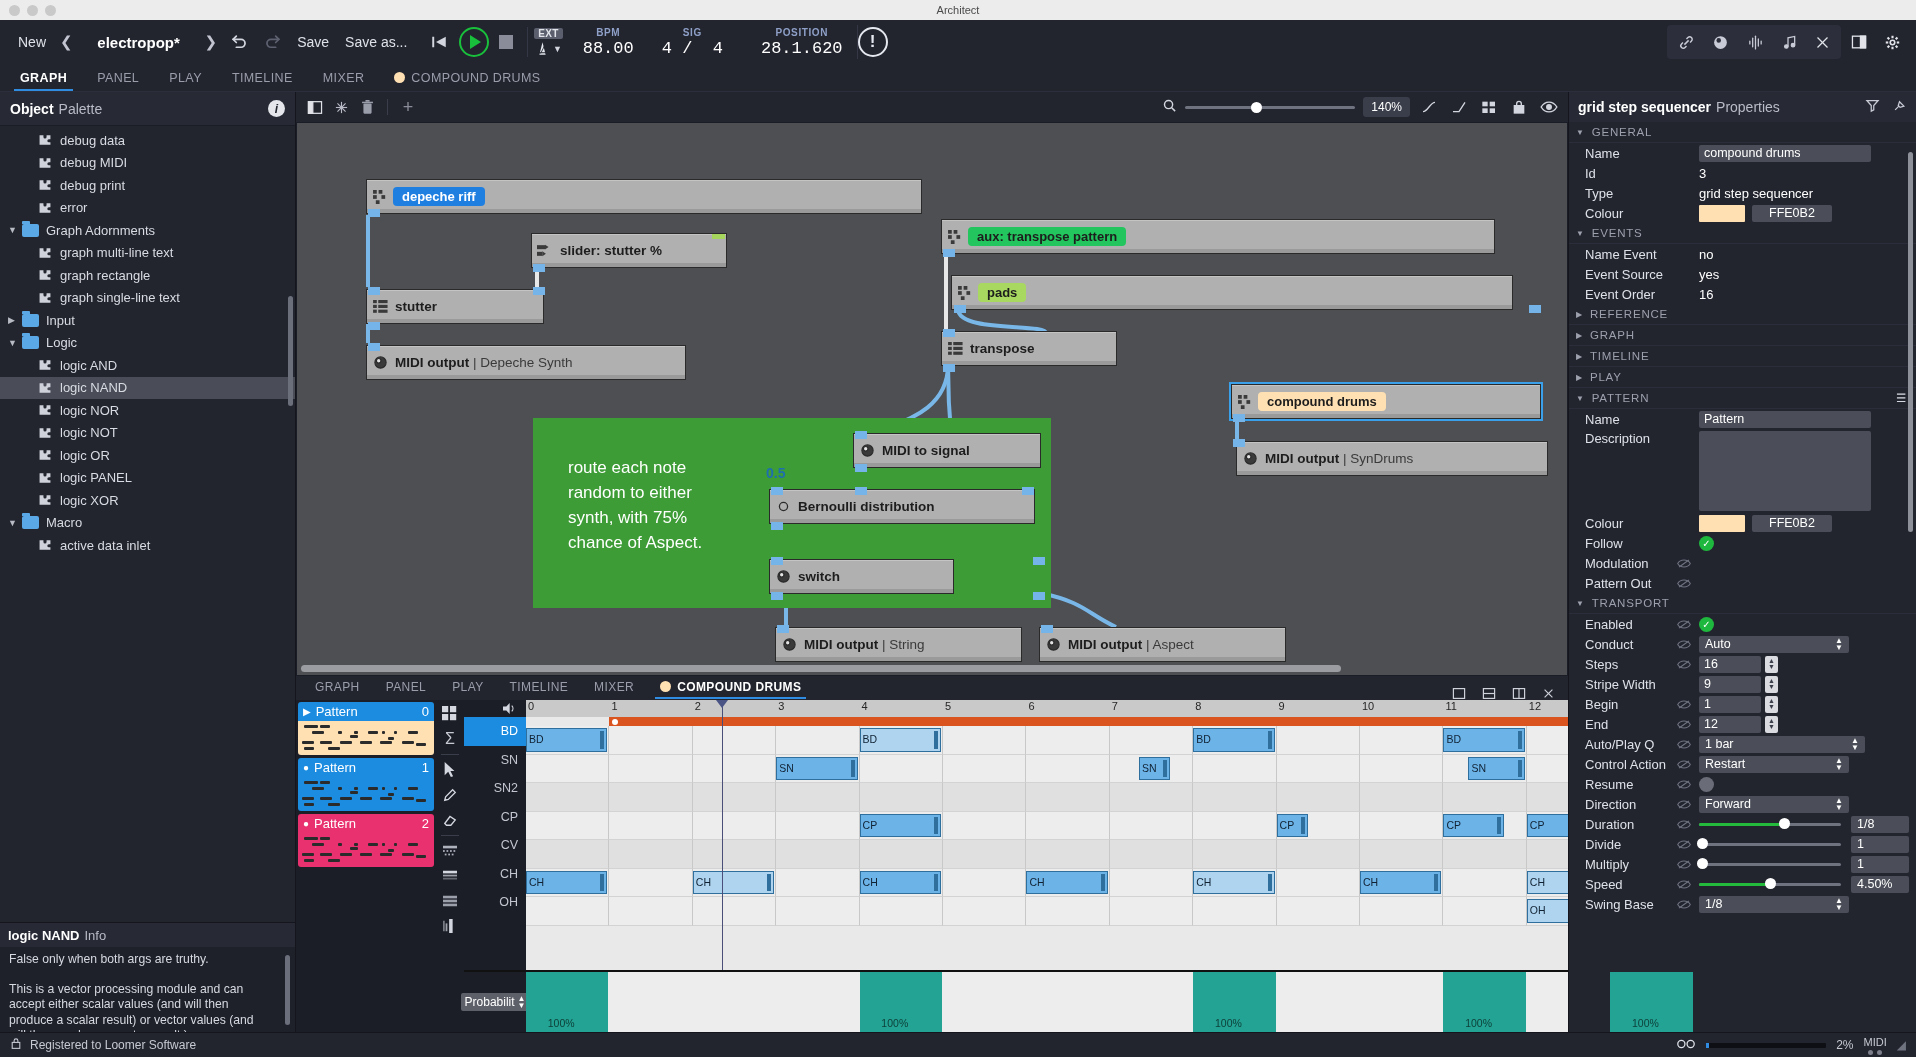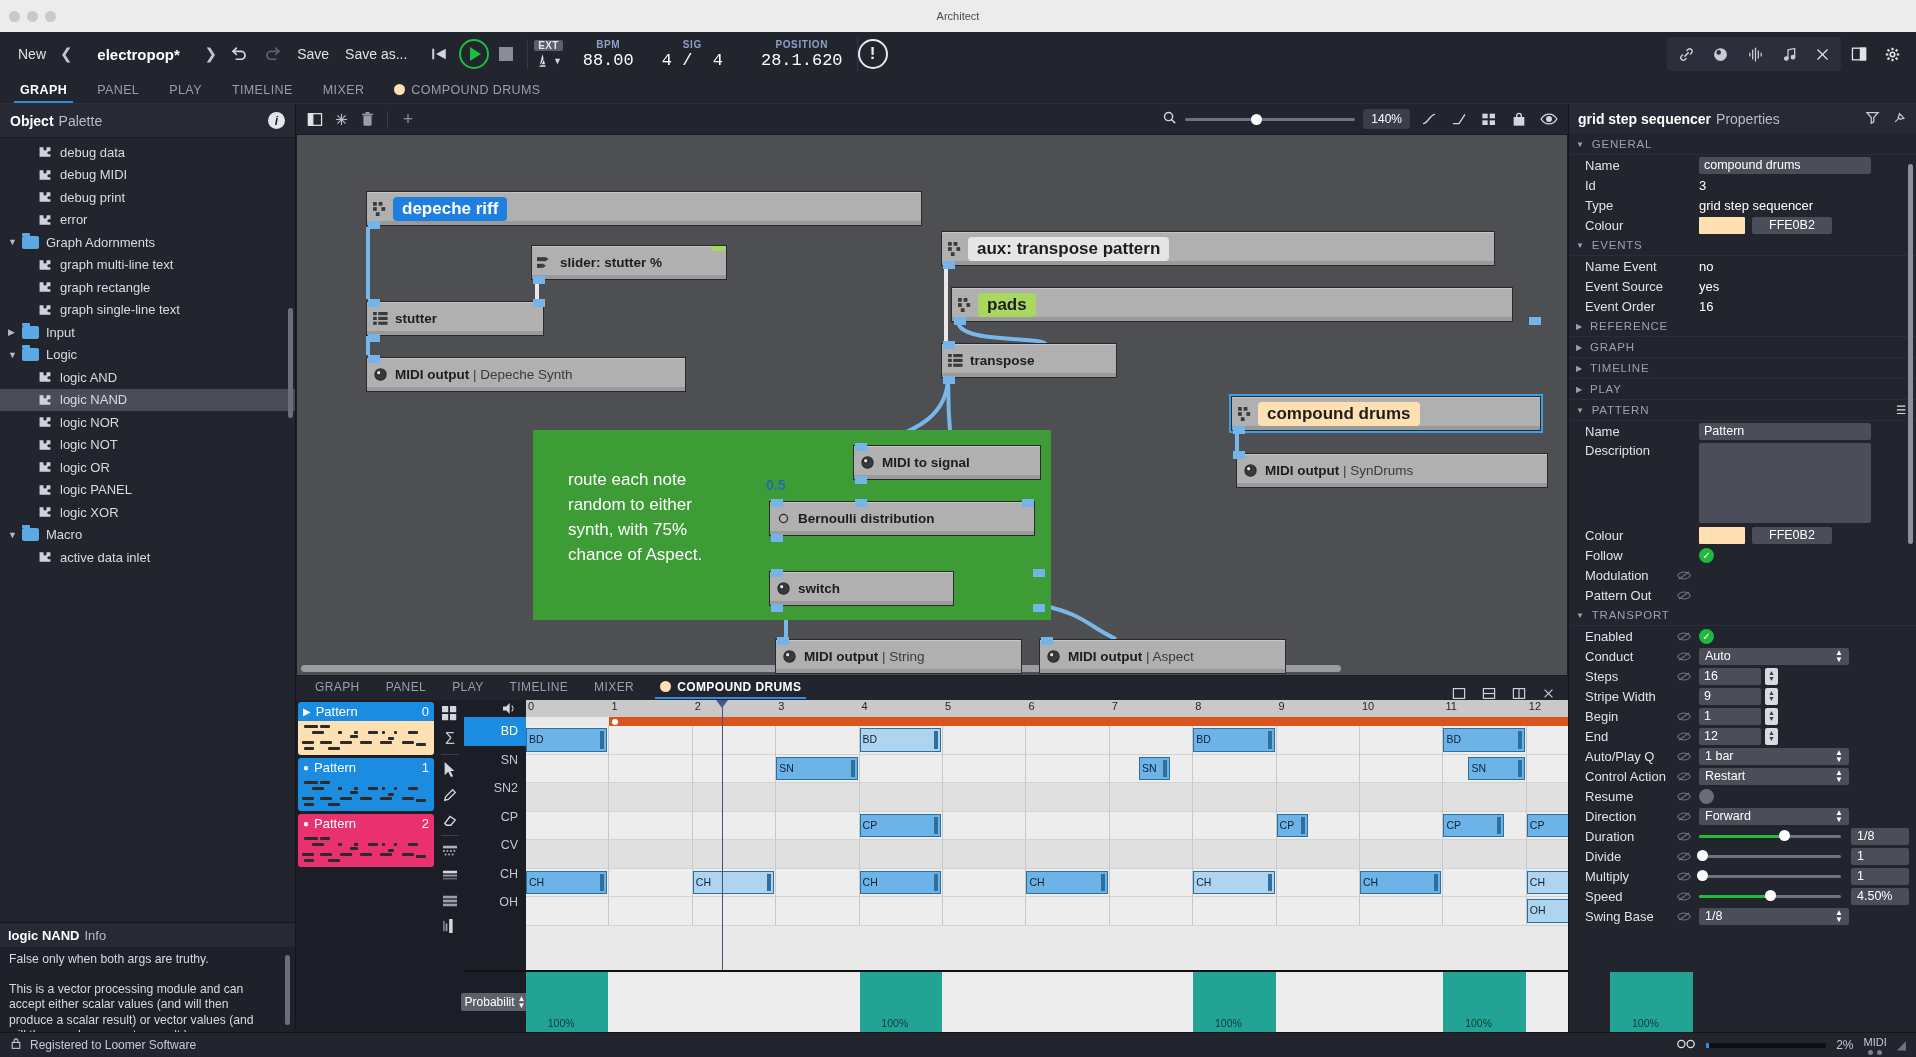--- a/index.html
+++ b/index.html
@@ -1,21 +1,21 @@
 <!DOCTYPE html>
 <html><head>
 <meta charset="utf-8">
 <style>
   * { box-sizing: border-box; margin:0; padding:0; }
   html,body { width:1916px; height:1057px; overflow:hidden; background:#22242e;
     font-family:"Liberation Sans", sans-serif; color:#e8e9ee; }
   .app { position:relative; width:1916px; height:1057px; display:flex; flex-direction:column; }
 
   
-  .titlebar { height:32px; background:#ececec; display:flex; align-items:center; position:relative; flex:none;}
+  .titlebar { height:20px; background:#ececec; display:flex; align-items:center; position:relative; flex:none;}
   .tl-dots { display:flex; gap:7px; margin-left:9px; }
   .tl-dot { width:11px; height:11px; border-radius:50%; background:#c9c9c9; }
   .tl-title { position:absolute; left:0; right:0; text-align:center; font-size:11px; color:#4a4a4a; }
 
   
   .toolbar { height:44px; background:#22242e; display:flex; align-items:center; flex:none; position:relative; }
   .tb-item { font-size:14px; color:#dfe1e8; padding:0 8px; white-space:nowrap; }
   .tb-chev { color:#c3c6d0; font-size:15px; padding:0 6px; }
   .proj-name { font-size:15px; font-weight:bold; color:#ffffff; min-width:120px; text-align:center; }
   .icon-btn { display:inline-flex; align-items:center; justify-content:center; color:#c9ccd6; padding:0 7px; height:30px;}
@@ -73,21 +73,21 @@
   .gsep { width:1px;height:16px;background:#3a3d4a;margin:0 5px;}
   .zoomwrap { margin-left:auto; display:flex; align-items:center; gap:8px; }
   .zslider { width:170px; height:3px; background:#6f7380; border-radius:2px; position:relative; }
   .zknob { position:absolute; top:-4px; left:66px; width:11px;height:11px;border-radius:50%;background:#fff;}
   .zoomval { background:#3a3d4a; color:#fff; font-size:12px; padding:3px 8px; border-radius:3px; }
 
   .canvas { flex:1; background:#4d4f53; position:relative; overflow:hidden; margin:0 0 0 0; border:1px solid #1b1d26;}
   .node { position:absolute; background:#b0b0b0; border:1px solid #2a2a2a; display:flex; align-items:center;
           font-size:13.5px; color:#1d1d1d; box-shadow:inset 0 -4px 0 #9a9a9a, inset 0 1px 0 #c4c4c4;}
   .node .nlabel { padding:0 2px; font-weight:bold; }
-  .node .chip { border-radius:4px; padding:2px 9px; font-weight:bold; font-size:17px; }
+  .node .chip { border-radius:4px; padding:2px 9px; font-weight:bold; font-size:13px; }
   .nicon { width:26px; display:flex;align-items:center;justify-content:center;flex:none;}
   .port { position:absolute; width:12px; height:8px; background:#74b4e8; }
   .node.sel { outline:2px solid #3aa0ea; outline-offset:0px; }
   .greenbox { position:absolute; background:#3d9c35; }
   .gtext { position:absolute; color:#fff; font-size:17px; line-height:25px; }
   .numlabel { position:absolute; color:#1f6fae; font-size:14px; font-weight:bold;}
   .hscroll { position:absolute; left:4px; bottom:3px; height:7px; background:#9a9ca2; border-radius:4px;}
 
   
   .seqpanel { height:356px; background:#22242e; display:flex; flex-direction:column; flex:none; }
@@ -626,21 +626,21 @@
           <div class="node" style="left: 644px; top: 96px; width: 554px; height: 35px;">
             <span class="nicon">
               <svg width="15" height="14" viewBox="0 0 16 15" fill="#3a3a3a">
                 <rect x="0" y="0" width="4" height="4"></rect>
                 <rect x="6" y="0" width="4" height="4"></rect>
                 <rect x="0" y="5.5" width="4" height="4"></rect>
                 <rect x="9" y="5.5" width="4" height="4"></rect>
                 <rect x="3" y="11" width="4" height="4"></rect>
               </svg>
             </span>
-            <span class="chip" style="background:#e5e5e5;color:#1d1d1d">aux: transpose pattern</span>
+            <span class="chip" style="background:#22c55e;color:#1d1d1d">aux: transpose pattern</span>
           </div>
           <div class="node" style="left: 654px; top: 152px; width: 562px; height: 35px;">
             <span class="nicon">
               <svg width="15" height="14" viewBox="0 0 16 15" fill="#3a3a3a">
                 <rect x="0" y="0" width="4" height="4"></rect>
                 <rect x="6" y="0" width="4" height="4"></rect>
                 <rect x="0" y="5.5" width="4" height="4"></rect>
                 <rect x="9" y="5.5" width="4" height="4"></rect>
                 <rect x="3" y="11" width="4" height="4"></rect>
               </svg>
@@ -1319,21 +1319,21 @@
             <span class="spin">▲<br>▼</span>
           </div>
           <div class="prow">
             <span class="pname">Auto/Play Q</span>
             <span class="eye">
               <svg width="14" height="11" viewBox="0 0 20 14" fill="none" stroke="#6f7380" stroke-width="1.6">
                 <path d="M1 7S4 2 10 2s9 5 9 5-3 5-9 5-9-5-9-5z"></path>
                 <line x1="3" y1="12" x2="17" y2="2"></line>
               </svg>
             </span>
-            <span class="select" style="width:150px">1 bar<span style="font-size:8px;line-height:7px;text-align:center">▲<br>▼</span></span>
+            <span class="select" style="width:166px">1 bar<span style="font-size:8px;line-height:7px;text-align:center">▲<br>▼</span></span>
           </div>
           <div class="prow">
             <span class="pname">Control Action</span>
             <span class="eye">
               <svg width="14" height="11" viewBox="0 0 20 14" fill="none" stroke="#6f7380" stroke-width="1.6">
                 <path d="M1 7S4 2 10 2s9 5 9 5-3 5-9 5-9-5-9-5z"></path>
                 <line x1="3" y1="12" x2="17" y2="2"></line>
               </svg>
             </span>
             <span class="select" style="width:150px">Restart<span style="font-size:8px;line-height:7px;text-align:center">▲<br>▼</span></span>

